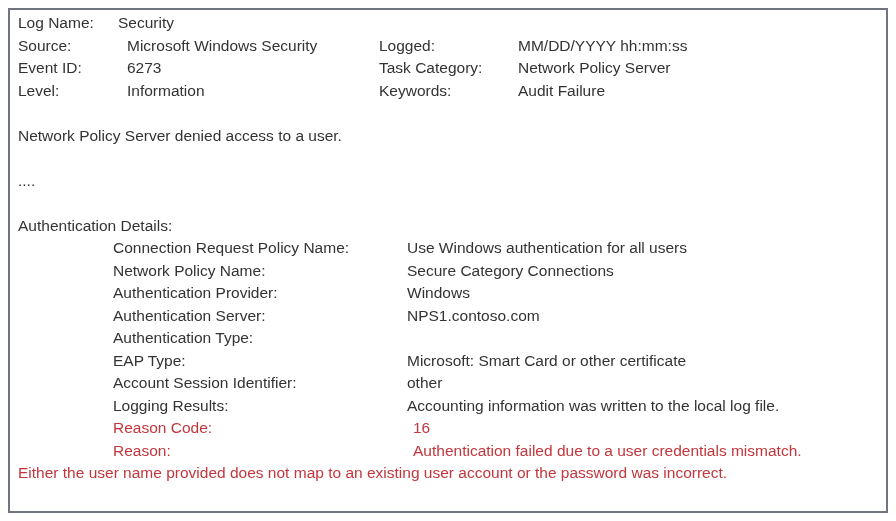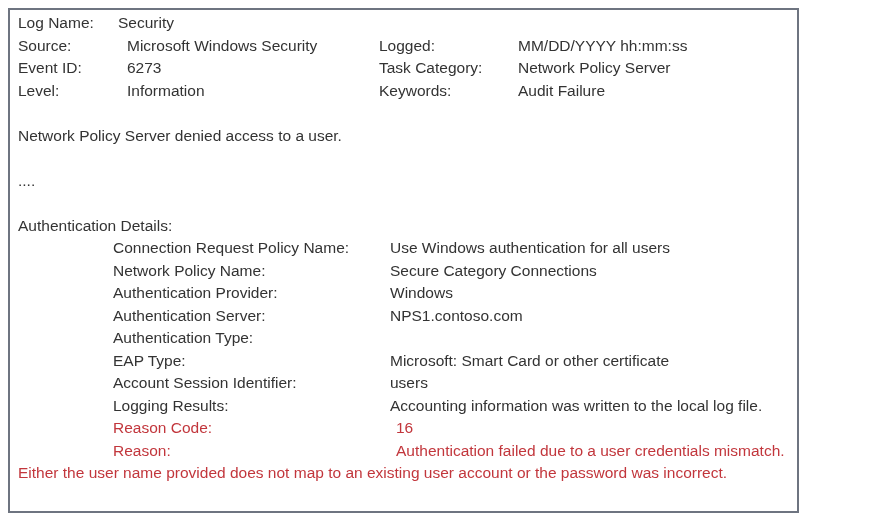--- a/index.html
+++ b/index.html
@@ -18,21 +18,21 @@
     height: 521px;
     position: relative;
     font-family: "Liberation Sans", sans-serif;
     font-size: 15.5px;
     color: var(--text);
   }
   .frame {
     position: absolute;
     left: 8px;
     top: 8px;
-    width: 791px;
+    width: 880px;
     height: 505px;
     border: 2px solid var(--border);
     background: #ffffff;
     padding: 2px 8px 0 8px;
     overflow: hidden;
   }
   .row {
     line-height: 22.5px;
     white-space: nowrap;
   }
@@ -43,20 +43,21 @@
     gap: 9px;
   }
   .grid2 {
     display: grid;
     grid-template-columns: 100px auto;
   }
   .detail {
     display: grid;
     grid-template-columns: 277px auto;
     margin-left: 95px;
+    gap: 17px;
   }
   .hl { color: var(--highlight); }
   .hl .v { padding-left: 6px; }
   .continuation {
     color: var(--highlight);
     line-height: 22.5px;
     white-space: nowrap;
   }
 </style>
 </head>
@@ -120,21 +121,21 @@
   </div>
   <div class="row detail">
     <span>Authentication Type:</span>
   </div>
   <div class="row detail">
     <span>EAP Type:</span>
     <span class="v">Microsoft: Smart Card or other certificate</span>
   </div>
   <div class="row detail">
     <span>Account Session Identifier:</span>
-    <span class="v">users</span>
+    <span class="v">other</span>
   </div>
   <div class="row detail">
     <span>Logging Results:</span>
     <span class="v">Accounting information was written to the local log file.</span>
   </div>
   <div class="row detail hl">
     <span>Reason Code:</span>
     <span class="v">16</span>
   </div>
   <div class="row detail hl">

